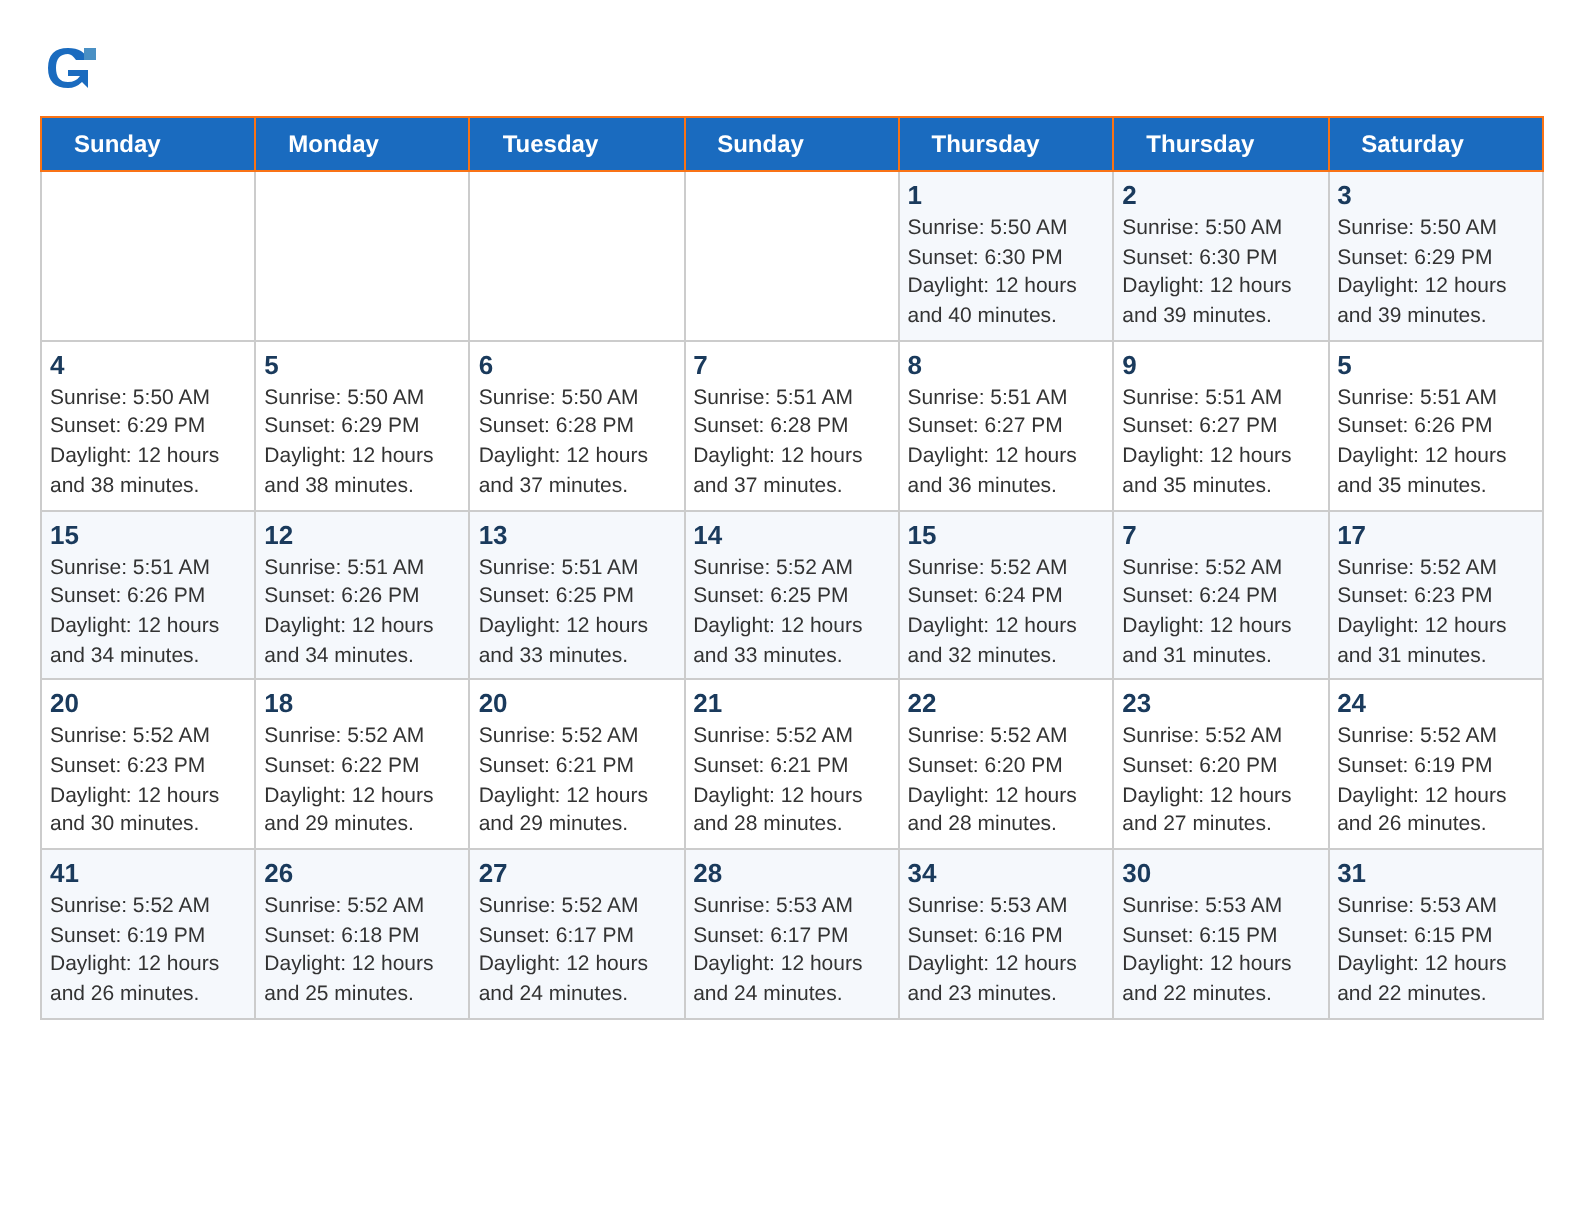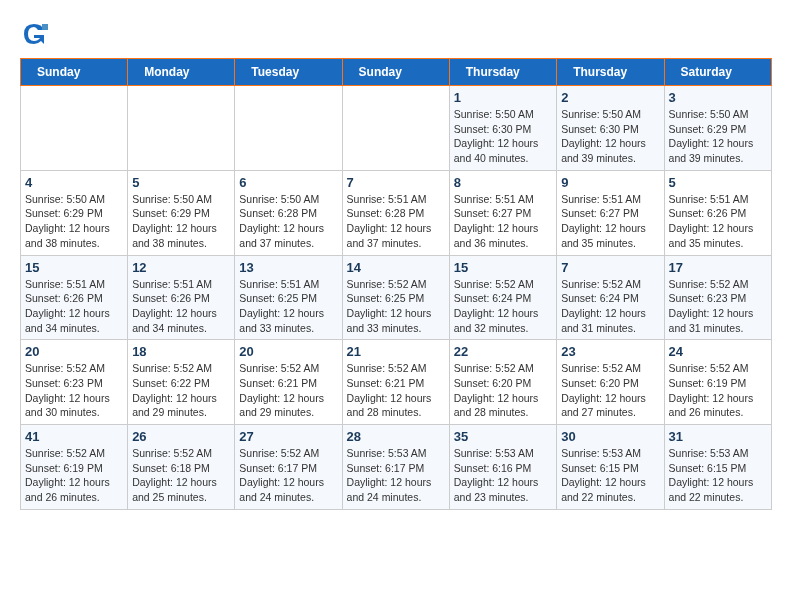--- a/index.html
+++ b/index.html
@@ -320,21 +320,21 @@
 and 24 minutes.</div>
         </td>
         <td>
           <span class="day-number">28</span>
           <div class="day-info" style="white-space: pre-line;">Sunrise: 5:53 AM
 Sunset: 6:17 PM
 Daylight: 12 hours
 and 24 minutes.</div>
         </td>
         <td>
-          <span class="day-number">35</span>
+          <span class="day-number">34</span>
           <div class="day-info" style="white-space: pre-line;">Sunrise: 5:53 AM
 Sunset: 6:16 PM
 Daylight: 12 hours
 and 23 minutes.</div>
         </td>
         <td>
           <span class="day-number">30</span>
           <div class="day-info" style="white-space: pre-line;">Sunrise: 5:53 AM
 Sunset: 6:15 PM
 Daylight: 12 hours

